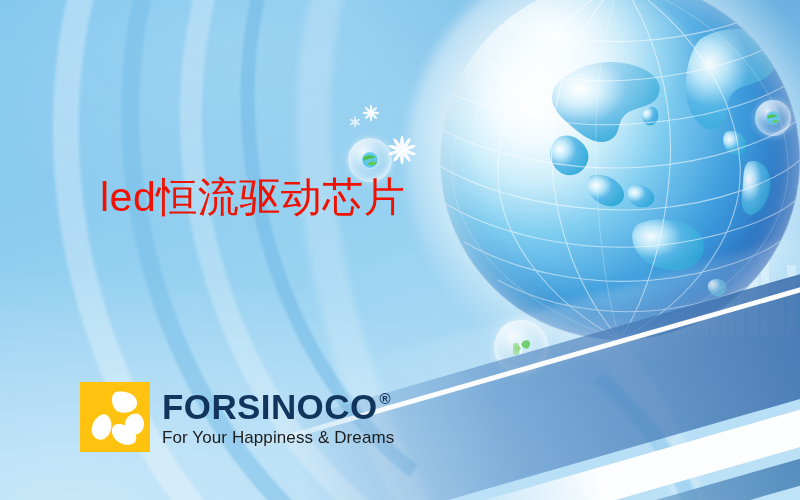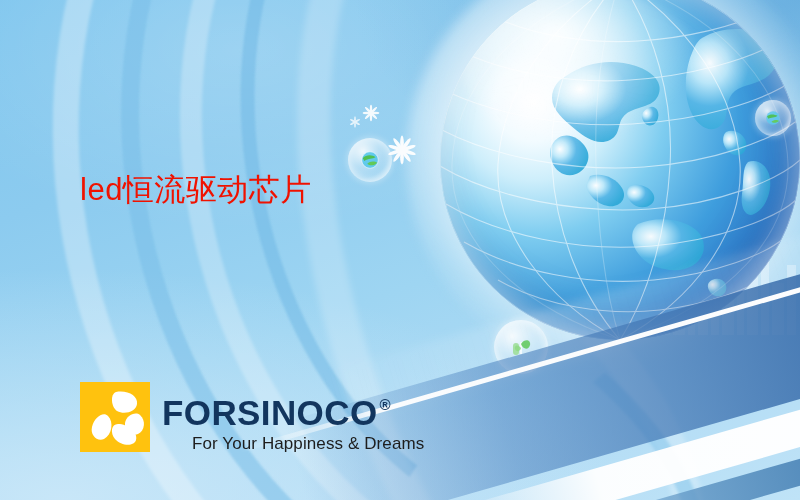--- a/index.html
+++ b/index.html
@@ -213,38 +213,38 @@
     left: 330px; top: 372px;
     width: 640px; height: 58px;
     background: linear-gradient(90deg, rgba(255,255,255,0) 0%, rgba(255,255,255,0.22) 40%, rgba(255,255,255,0.05) 100%);
     transform: rotate(-16deg);
     filter: blur(4px);
   }
 
   
   #headline {
     position: absolute;
-    left: 80px;
+    left: 100px;
     top: 166px;
     width: 330px;
     color: #f01200;
-    font-size: 31px;
+    font-size: 41px;
     line-height: 1.52;
     letter-spacing: 0.5px;
     white-space: nowrap;
   }
   #headline .line2 { padding-left: 14px; }
 
   
   #logo {
     position: absolute;
     left: 68px;
     top: 382px;
     display: flex;
-    align-items: flex-end;
+    align-items: center;
     padding-left: 12px;
   }
   #logo-mark {
     width: 70px;
     height: 70px;
     background: #ffc20e;
     flex: none;
     display: block;
   }
   #logo-text {
@@ -268,21 +268,20 @@
     line-height: 1;
     margin-left: 2px;
     margin-top: 2px;
   }
   #logo-tagline {
     margin-top: 5px;
     font-size: 17px;
     color: #1d1d1d;
     letter-spacing: 0.1px;
     line-height: 1;
-    margin-left: 30px;
   }
 </style>
 </head>
 <body>
 
 <div id="stage">
 
   <div class="wash wash-a"></div>
   <div class="wash wash-b"></div>
 

